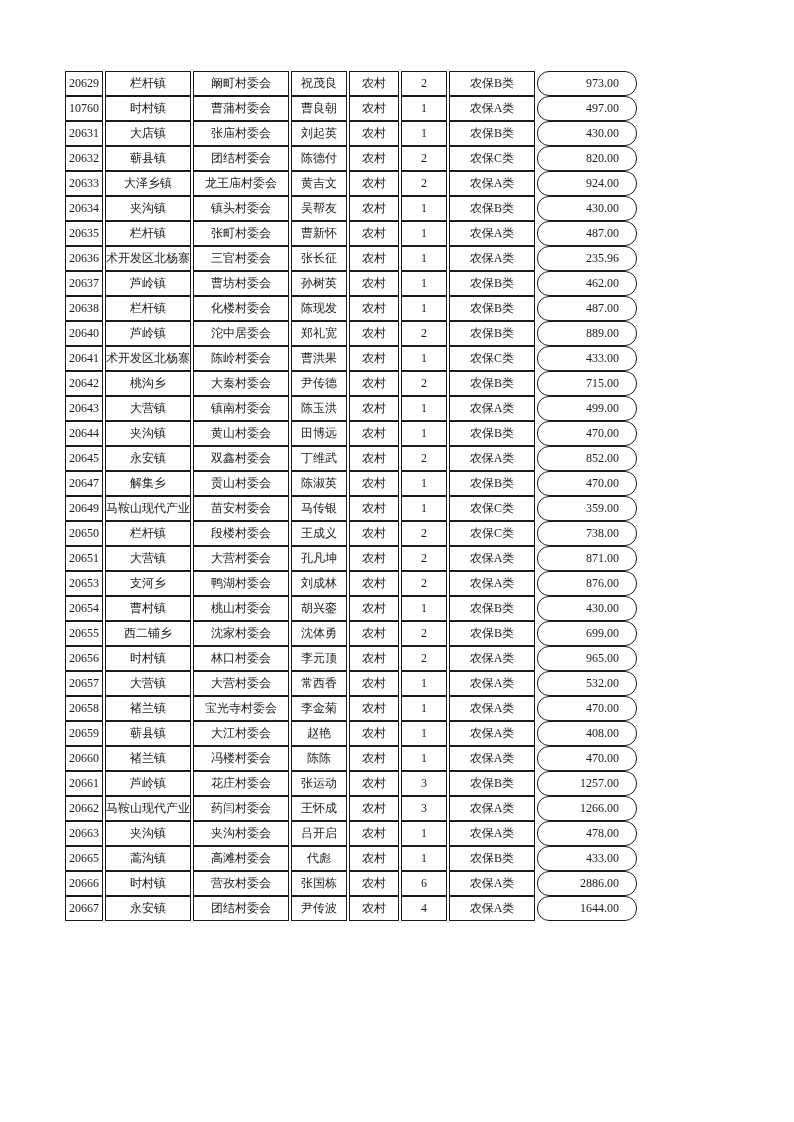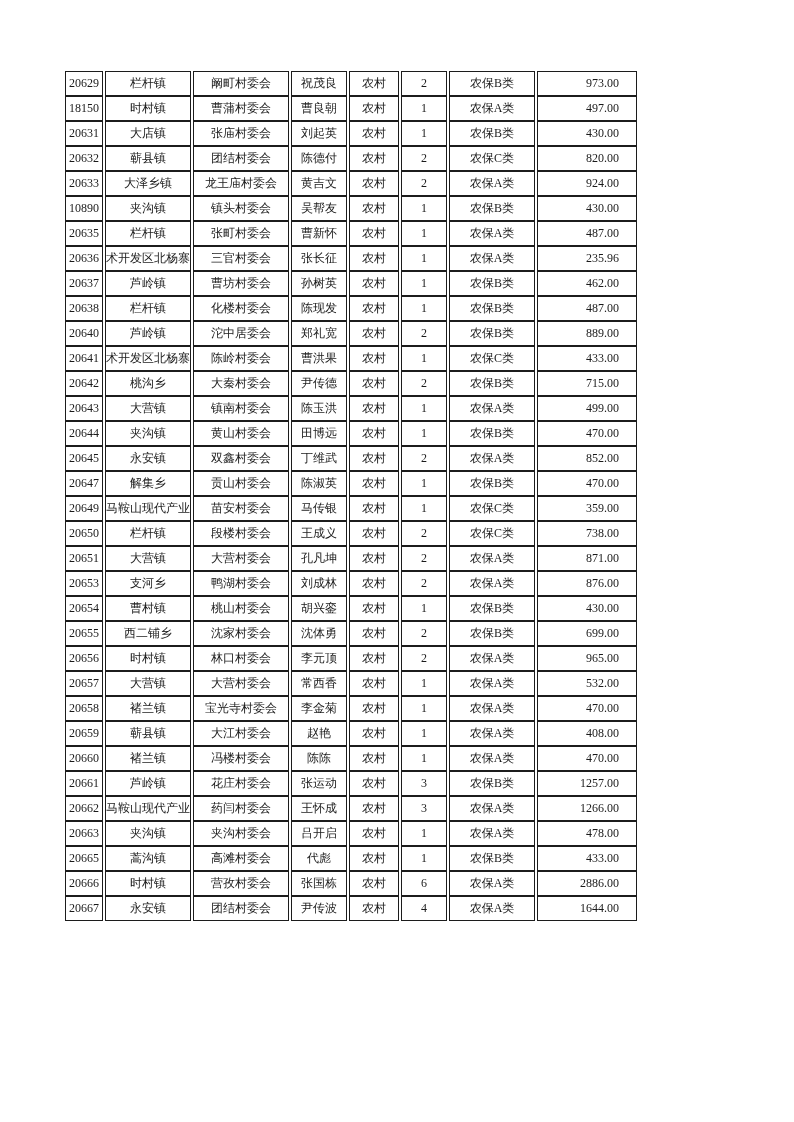--- a/index.html
+++ b/index.html
@@ -35,20 +35,21 @@
     font-size: 12px;
     color: #1a1a1a;
     text-align: center;
     white-space: nowrap;
     overflow: hidden;
     background: #ffffff;
   }
   table.grid td.col-amount {
     text-align: right;
     padding-right: 17px;
+    border-radius: 12px;
   }
   col.c-id        { width: 38px; }
   col.c-town      { width: 70px; }
   col.c-village   { width: 96px; }
   col.c-person    { width: 56px; }
   col.c-residence { width: 50px; }
   col.c-count     { width: 46px; }
   col.c-category  { width: 86px; }
   col.c-amount    { width: 100px; }
 </style>
@@ -72,21 +73,21 @@
           <td class="col-id">20629</td>
           <td class="col-town">栏杆镇</td>
           <td class="col-village">阚町村委会</td>
           <td class="col-person">祝茂良</td>
           <td class="col-residence">农村</td>
           <td class="col-count">2</td>
           <td class="col-category">农保B类</td>
           <td class="col-amount">973.00</td>
         </tr>
         <tr>
-          <td class="col-id">18150</td>
+          <td class="col-id">10760</td>
           <td class="col-town">时村镇</td>
           <td class="col-village">曹蒲村委会</td>
           <td class="col-person">曹良朝</td>
           <td class="col-residence">农村</td>
           <td class="col-count">1</td>
           <td class="col-category">农保A类</td>
           <td class="col-amount">497.00</td>
         </tr>
         <tr>
           <td class="col-id">20631</td>
@@ -112,21 +113,21 @@
           <td class="col-id">20633</td>
           <td class="col-town">大泽乡镇</td>
           <td class="col-village">龙王庙村委会</td>
           <td class="col-person">黄吉文</td>
           <td class="col-residence">农村</td>
           <td class="col-count">2</td>
           <td class="col-category">农保A类</td>
           <td class="col-amount">924.00</td>
         </tr>
         <tr>
-          <td class="col-id">10890</td>
+          <td class="col-id">20634</td>
           <td class="col-town">夹沟镇</td>
           <td class="col-village">镇头村委会</td>
           <td class="col-person">吴帮友</td>
           <td class="col-residence">农村</td>
           <td class="col-count">1</td>
           <td class="col-category">农保B类</td>
           <td class="col-amount">430.00</td>
         </tr>
         <tr>
           <td class="col-id">20635</td>

